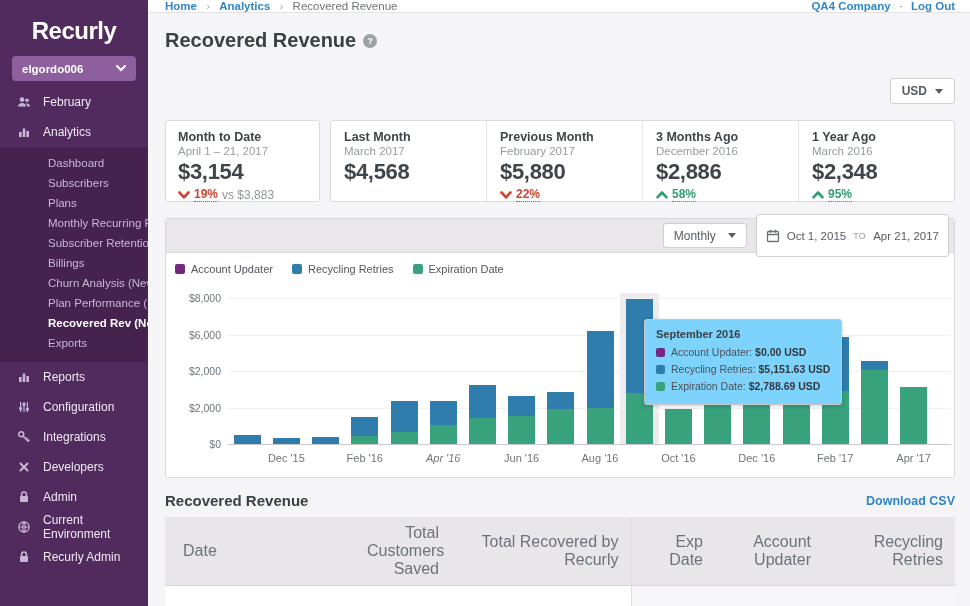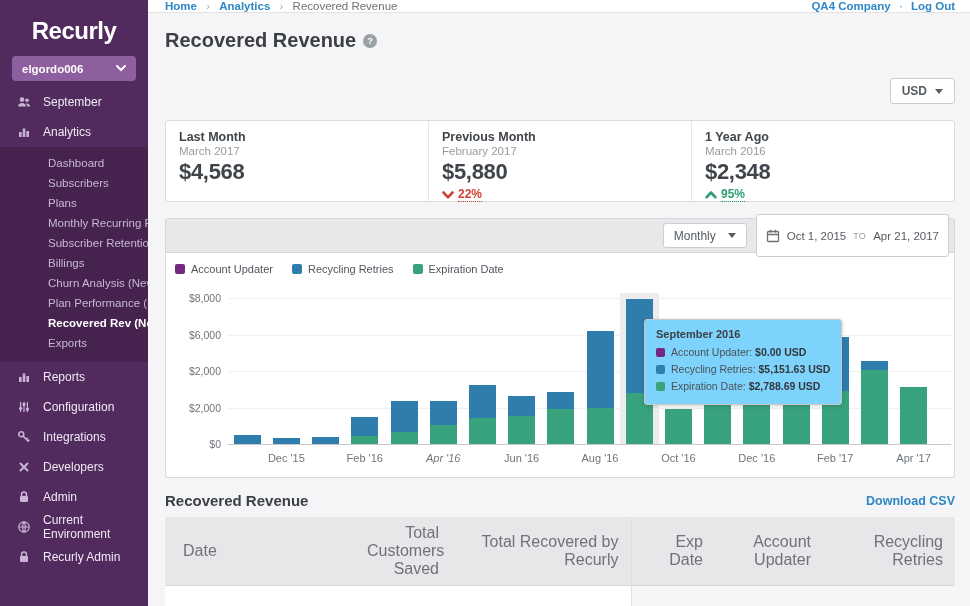--- a/index.html
+++ b/index.html
@@ -111,21 +111,21 @@
     <nav class="sidenav">
       <div class="navitem">
         <span class="nicon">
           <svg viewBox="0 0 14 14" fill="currentColor">
               <circle cx="5" cy="4.6" r="2.3"></circle>
               <circle cx="10" cy="5.2" r="1.8"></circle>
               <path d="M1 11.5c0-2.2 1.8-3.6 4-3.6s4 1.4 4 3.6z"></path>
               <path d="M9.7 8.6c1.9 0 3.3 1.2 3.3 2.9h-2.6c-.2-1.1-.8-2.1-1.7-2.7.3-.1.6-.2 1-.2z"></path>
             </svg>
         </span>
-        <span>September</span>
+        <span>February</span>
       </div>
       <div class="navitem">
         <span class="nicon">
           <svg viewBox="0 0 14 14" fill="currentColor">
               <rect x="2" y="7" width="2.6" height="5"></rect>
               <rect x="5.7" y="3.5" width="2.6" height="8.5"></rect>
               <rect x="9.4" y="6" width="2.6" height="6"></rect>
             </svg>
         </span>
         <span>Analytics</span>
@@ -242,35 +242,58 @@
       <div class="currency-row">
         <button class="btn currency">
           <span>USD</span>
           <svg width="8" height="5" viewBox="0 0 8 5">
               <path d="M0 0h8L4 5z" fill="#565c62"></path>
             </svg>
         </button>
       </div>
 
       <div class="cards" id="cards-row">
+          <div class="card solo">
+            <div class="c-label">Month to Date</div>
+            <div class="c-period">April 1 – 21, 2017</div>
+            <div class="c-value">$3,154</div>
+            <div class="c-delta" style="color:#cf4434">
+              <svg width="12" height="8" viewBox="0 0 12 8">
+                <path d="M1.5 1.5L6 6.3 10.5 1.5" stroke="currentColor" stroke-width="2.6" fill="none" stroke-linecap="round" stroke-linejoin="round"></path>
+              </svg>
+              <span class="pct">19%</span>
+              <span class="suffix">vs $3,883</span>
+            </div>
+          </div>
           <div class="card-group">
             <div class="card-section">
               <div class="c-label">Last Month</div>
               <div class="c-period">March 2017</div>
               <div class="c-value">$4,568</div>
             </div>
             <div class="card-section">
               <div class="c-label">Previous Month</div>
               <div class="c-period">February 2017</div>
               <div class="c-value">$5,880</div>
               <div class="c-delta" style="color:#cf4434">
                 <svg width="12" height="8" viewBox="0 0 12 8">
                   <path d="M1.5 1.5L6 6.3 10.5 1.5" stroke="currentColor" stroke-width="2.6" fill="none" stroke-linecap="round" stroke-linejoin="round"></path>
                 </svg>
                 <span class="pct">22%</span>
+              </div>
+            </div>
+            <div class="card-section">
+              <div class="c-label">3 Months Ago</div>
+              <div class="c-period">December 2016</div>
+              <div class="c-value">$2,886</div>
+              <div class="c-delta" style="color:#2f9e72">
+                <svg width="12" height="8" viewBox="0 0 12 8">
+                  <path d="M1.5 6.3L6 1.5 10.5 6.3" stroke="currentColor" stroke-width="2.6" fill="none" stroke-linecap="round" stroke-linejoin="round"></path>
+                </svg>
+                <span class="pct">58%</span>
               </div>
             </div>
             <div class="card-section">
               <div class="c-label">1 Year Ago</div>
               <div class="c-period">March 2016</div>
               <div class="c-value">$2,348</div>
               <div class="c-delta" style="color:#2f9e72">
                 <svg width="12" height="8" viewBox="0 0 12 8">
                   <path d="M1.5 6.3L6 1.5 10.5 6.3" stroke="currentColor" stroke-width="2.6" fill="none" stroke-linecap="round" stroke-linejoin="round"></path>
                 </svg>

